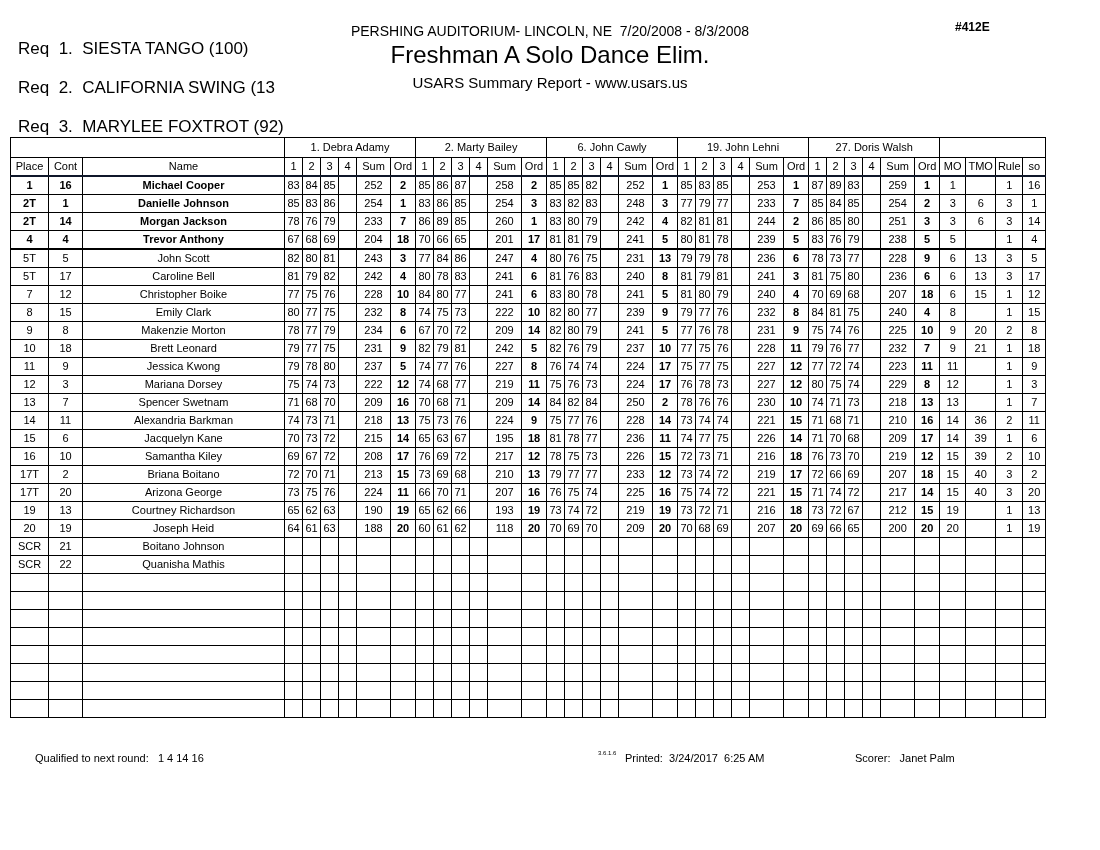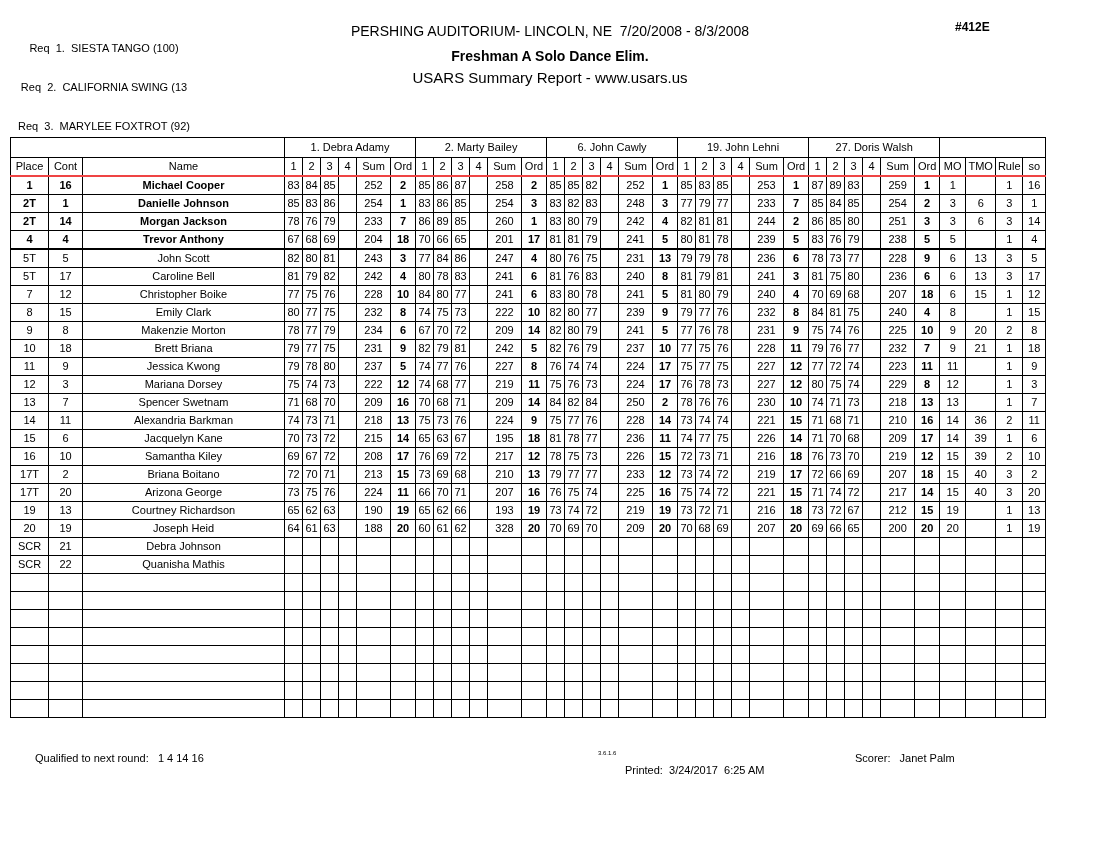--- a/index.html
+++ b/index.html
@@ -1,54 +1,54 @@
 <!DOCTYPE html>
 <html><head>
 <meta charset="utf-8">
 <style>
   html,body{margin:0;padding:0;}
   body{
     width:1100px;height:850px;background:#ffffff;color:#000;
     font-family:"Liberation Sans","DejaVu Sans",sans-serif;
     position:relative;overflow:hidden;
   }
-  .req-block{position:absolute;top:16px;left:18px;font-size:11px;line-height:13px;white-space:pre;text-align:center;}
+  .req-block{position:absolute;top:16px;left:18px;font-size:17px;line-height:13px;white-space:pre;}
   .title-block{position:absolute;top:20px;left:0;width:1100px;text-align:center;}
   .title{font-size:18px;font-weight:bold;letter-spacing:0px;}
   .venue{font-size:14px;margin-top:3px;white-space:pre;}
-  .event{font-size:14px;font-weight:bold;margin-top:9px;}
+  .event{font-size:24px;font-weight:normal;margin-top:2px;}
   .report{font-size:15px;margin-top:5px;}
   .evnum{position:absolute;top:20px;left:955px;font-size:12px;font-weight:bold;}
 
   table.results{
     position:absolute;top:137px;left:10px;width:1035px;
     border-collapse:collapse;table-layout:fixed;
   }
   table.results td{
     border:1px solid #000;font-size:11px;height:17px;line-height:17px;
     padding:0 1px;overflow:hidden;white-space:nowrap;text-align:center;
   }
   tr.hr1 td{height:19px;margin-top:40px;}
   td.nob{border:none;background:#fff;}
   td.judge{text-align:left;padding-left:4px;white-space:pre;font-size:11px;}
   td.hdr{font-size:10px;}
-  tr.hdr2 td{border-bottom:2px solid #ef4444;}
+  tr.hdr2 td{border-bottom:2px solid #0f172a;}
   td.plc{text-align:left;padding-left:5px;}
   td.name{text-align:left;padding-left:4px;}
   td.sum{text-align:right;padding-right:4px;}
   td.thick{border-left:3px solid #000;border-right:3px solid #000;}
   td.ordval{font-weight:bold;}
   td.b{font-weight:bold;}
   tr.cut td{border-bottom:2px solid #000;}
 
   .footer{position:absolute;top:751px;left:10px;width:1060px;height:20px;font-size:11px;}
   .footer span{position:absolute;white-space:pre;}
   .qualified{left:25px;top:1px;}
   .version{left:588px;top:-1px;font-size:6px;}
-  .printed{left:615px;top:13px;}
+  .printed{left:615px;top:1px;}
   .scorer{left:845px;top:1px;}
 </style>
 </head>
 <body>
 
 <div class="req-block">
   <div>Req  1.  SIESTA TANGO (100)</div>
   <div>Req  2.  CALIFORNIA SWING (13</div>
   <div>Req  3.  MARYLEE FOXTROT (92)</div>
 </div>
@@ -497,21 +497,21 @@
         <td class="sum">225</td>
         <td class="thick ordval">10</td>
         <td>9</td>
         <td>20</td>
         <td>2</td>
         <td>8</td>
       </tr>
       <tr>
         <td class="plc">10</td>
         <td class="cnt">18</td>
-        <td class="name">Brett Briana</td>
+        <td class="name">Brett Leonard</td>
         <td>79</td>
         <td>77</td>
         <td>75</td>
         <td></td>
         <td class="sum">231</td>
         <td class="thick ordval">9</td>
         <td>82</td>
         <td>79</td>
         <td>81</td>
         <td></td>
@@ -898,21 +898,21 @@
         <td>64</td>
         <td>61</td>
         <td>63</td>
         <td></td>
         <td class="sum">188</td>
         <td class="thick ordval">20</td>
         <td>60</td>
         <td>61</td>
         <td>62</td>
         <td></td>
-        <td class="sum">328</td>
+        <td class="sum">118</td>
         <td class="thick ordval">20</td>
         <td>70</td>
         <td>69</td>
         <td>70</td>
         <td></td>
         <td class="sum">209</td>
         <td class="thick ordval">20</td>
         <td>70</td>
         <td>68</td>
         <td>69</td>
@@ -926,21 +926,21 @@
         <td class="sum">200</td>
         <td class="thick ordval">20</td>
         <td>20</td>
         <td></td>
         <td>1</td>
         <td>19</td>
       </tr>
       <tr>
         <td class="plc">SCR</td>
         <td class="cnt">21</td>
-        <td class="name">Debra Johnson</td>
+        <td class="name">Boitano Johnson</td>
         <td></td>
         <td></td>
         <td></td>
         <td></td>
         <td class="sum"></td>
         <td class="thick ordval"></td>
         <td></td>
         <td></td>
         <td></td>
         <td></td>

